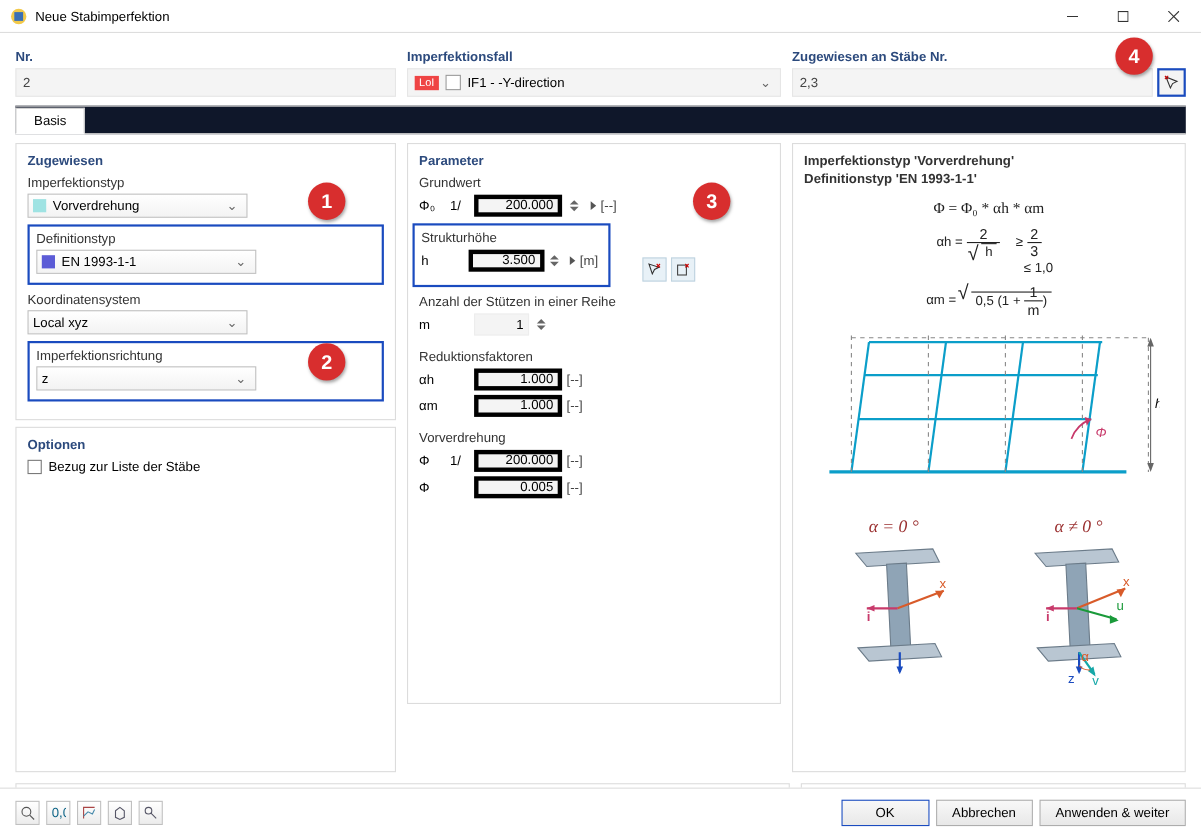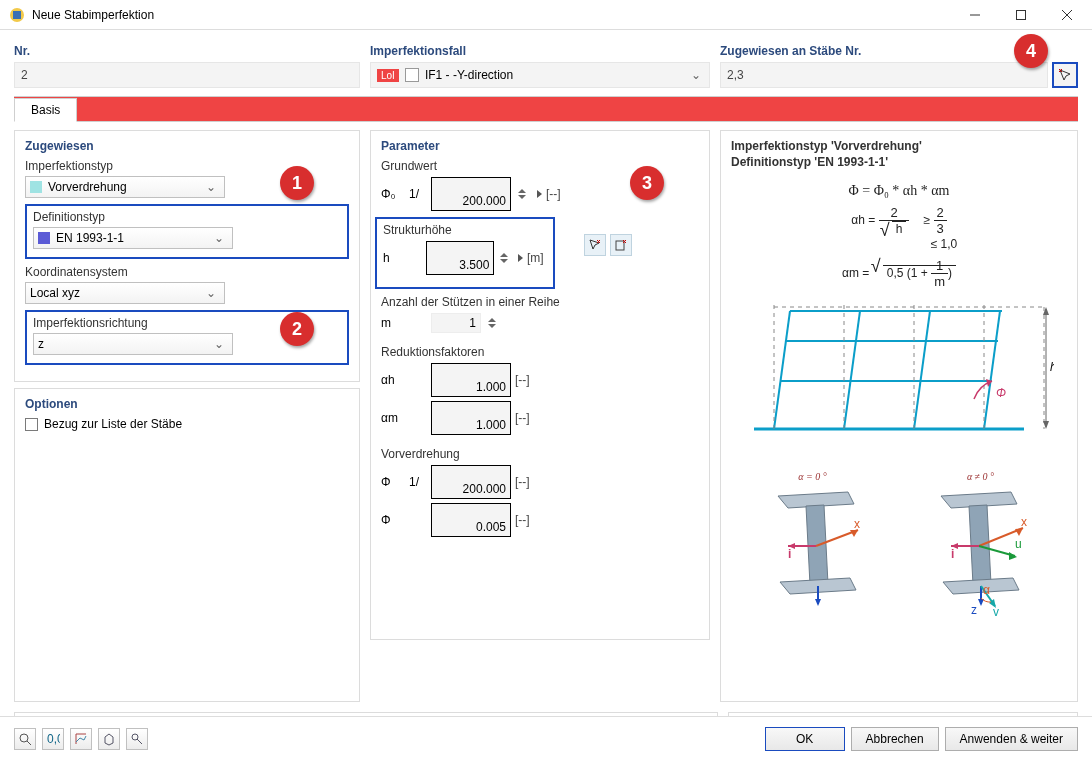--- a/index.html
+++ b/index.html
@@ -18,54 +18,54 @@
   .toprow .col3{flex:1;position:relative}
   .fld{height:26px;background:#f4f4f4;border:1px solid #e6e6e6;display:flex;align-items:center;padding:0 6px;color:#444}
   .fld-sel{display:flex;align-items:center;height:26px;background:#f4f4f4;border:1px solid #e6e6e6;padding:0 4px 0 6px}
   .fld-sel .lol{background:#ef4444;color:#fff;font-size:10px;padding:1px 4px;margin-right:6px}
   .fld-sel .lolsw{width:14px;height:14px;background:#fff;border:1px solid #999;margin-right:6px}
   .chev{width:18px;display:flex;justify-content:center;color:#666}
   .selbtn{width:26px;height:26px;background:#f4f4f4;border:1px solid #e6e6e6;margin-left:4px;display:flex;align-items:center;justify-content:center}
   .pick-wrap{display:flex;align-items:center}
   .pick-wrap .fld{flex:1}
   .pick-hl{border:2px solid #1a4bbf}
-  .tabs{border-top:1px solid #cfcfcf;border-bottom:1px solid #cfcfcf;background:#ef4444;display:flex;height:26px;align-items:flex-end;margin-bottom:8px}
+  .tabs{border-top:1px solid #cfcfcf;border-bottom:1px solid #cfcfcf;background:#0f172a;display:flex;height:26px;align-items:flex-end;margin-bottom:8px}
   .tab{background:#fff;border:1px solid #cfcfcf;border-bottom-color:#fff;height:24px;display:flex;align-items:center;padding:0 16px;margin-bottom:-1px}
   .main{display:flex;gap:10px}
   .col-l{width:346px;display:flex;flex-direction:column;gap:6px}
   .col-m{width:340px}
   .col-r{flex:1}
   .panel{border:1px solid #dcdcdc;background:#fff;padding:8px 10px 10px 10px}
   .panel .phdr{color:#2c4a7d;font-weight:600;margin-bottom:6px}
   .lbl{color:#333;margin:6px 0 3px 0}
   .dd{width:200px;height:22px;border:1px solid #c0c0c0;background:linear-gradient(#fff,#f3f3f3);display:flex;align-items:center;padding:0 4px}
   .dd .sw{width:12px;height:12px;margin-right:6px}
   .dd .txt{flex:1}
   .hl-box{border:2px solid #1a4bbf;padding:4px 6px 8px 6px;margin:6px 0}
   .chk{display:flex;align-items:center;gap:6px;margin-top:4px}
   .chk .box{width:13px;height:13px;border:1px solid #7a7a7a;background:#fff}
   .prow{display:flex;align-items:center;margin:4px 0;gap:4px}
   .prow .pl{width:24px}
   .prow .pv{width:18px}
-  .prow .num{width:80px;height:20px;background:#f4f4f4;border:1px solid #000000;text-align:right;padding:16px 4px;display:flex;align-items:flex-start;justify-content:flex-end}
+  .prow .num{width:80px;height:20px;background:#f4f4f4;border:4px solid #000000;text-align:right;padding:0 4px;display:flex;align-items:flex-end;justify-content:flex-end}
   .prow .numnarrow{width:50px;height:20px;background:#f4f4f4;border:1px solid #ededed;text-align:right;padding:0 4px;display:flex;align-items:center;justify-content:flex-end}
   .spin{width:14px;display:flex;flex-direction:column;align-items:center}
   .spin div{width:0;height:0;border-left:4px solid transparent;border-right:4px solid transparent}
   .spin .up{border-bottom:4px solid #666;margin-bottom:2px}
   .spin .dn{border-top:4px solid #666}
   .unit{width:24px;text-align:left;color:#444}
   .tri{width:0;height:0;border-top:4px solid transparent;border-bottom:4px solid transparent;border-left:5px solid #555;margin-left:4px}
   .iconbtn{width:22px;height:22px;border:1px solid #bfd3df;background:#e8f1f7;display:flex;align-items:center;justify-content:center;margin-left:4px}
   .info-hd{color:#333;font-weight:600;margin-bottom:2px}
   .formula-area{margin-top:14px;color:#333}
   .formula-area .eq{text-align:center;margin:6px 0;font-family:'Cambria Math',serif;font-size:14px;color:#222}
   .diag{margin-top:12px;position:relative;width:310px;height:140px;margin-left:auto;margin-right:auto}
   .diag svg{position:absolute;left:0;top:0}
   .beams{margin-top:30px;display:flex;justify-content:space-around}
-  .beam-lbl{color:#9a2f2f;font-style:italic;text-align:center;margin-bottom:4px;font-family:serif;font-size:10px}
+  .beam-lbl{color:#9a2f2f;font-style:italic;text-align:center;margin-bottom:4px;font-family:serif;font-size:16px}
   .comment-row{display:flex;gap:10px;margin-top:10px}
   .comment-row .left{flex:1}
   .comment-row .right{width:350px}
   .cmt-field{display:flex;gap:4px}
   .cmt-field .txt{flex:1;height:22px;border:1px solid #c0c0c0;background:#fff}
   .cmt-field .dd2{width:18px;height:22px;border:1px solid #c0c0c0;border-left:none;display:flex;align-items:center;justify-content:center}
   .cmt-field .cbtn{width:22px;height:22px;border:1px solid #c0c0c0;background:linear-gradient(#fff,#ececec);display:flex;align-items:center;justify-content:center}
   .icobar{display:flex;gap:6px;align-items:center;margin-top:6px}
   .footer{position:absolute;left:0;right:0;bottom:0;height:44px;border-top:1px solid #ddd;display:flex;align-items:center;padding:0 14px;gap:6px;background:#fff}
   .footer .spacer{flex:1}

